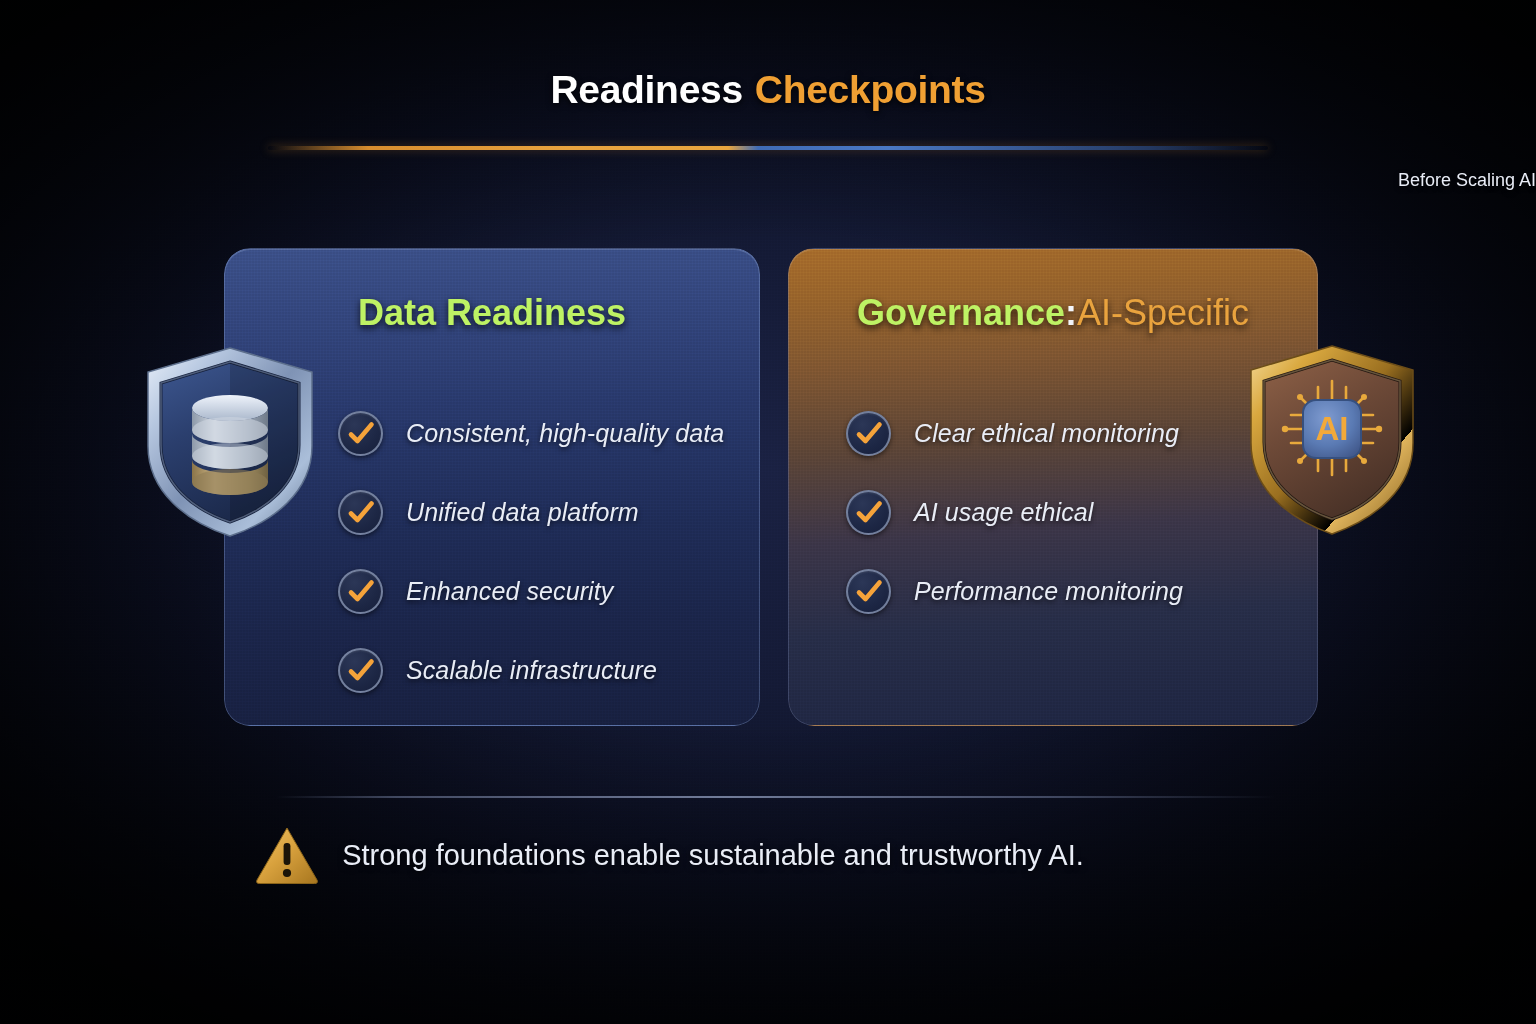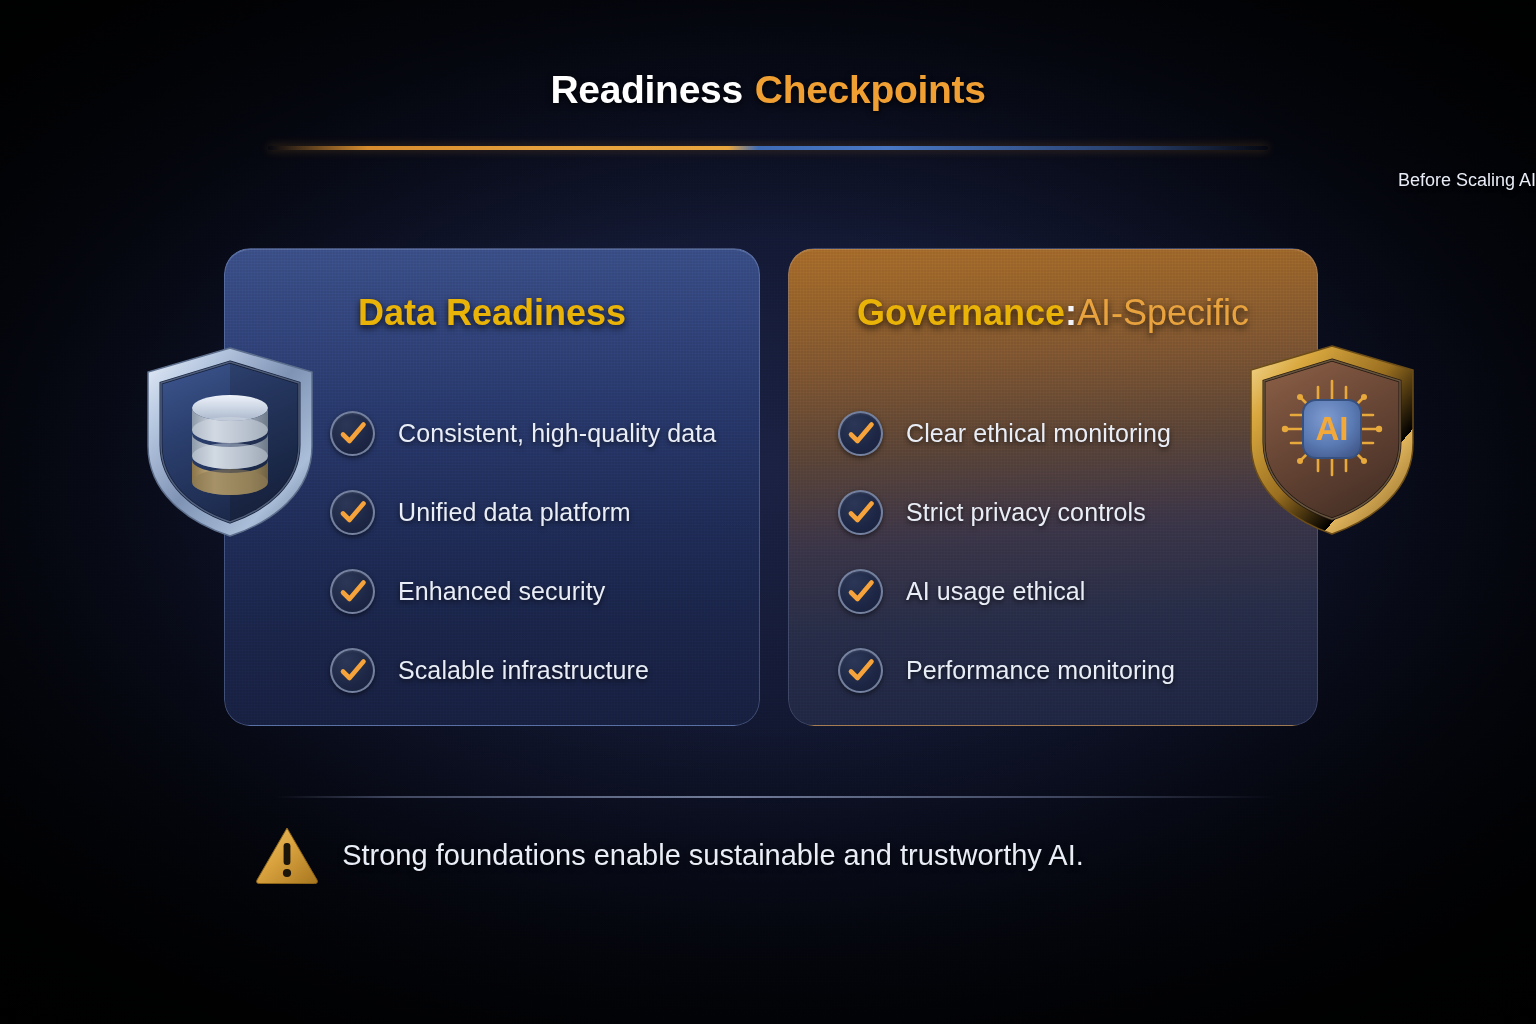--- a/index.html
+++ b/index.html
@@ -89,26 +89,26 @@
     mix-blend-mode:overlay; opacity:.9;
   }
 
   .card-title{
     position:absolute; top:44px; left:0; width:100%;
     text-align:center; white-space:nowrap;
     font-size:36px; font-weight:bold;
     text-shadow:0 3px 7px rgba(0,0,0,.75);
   }
   .card-left .card-title{ color:#dfe4ef; }
-  .ct-main{ color:#eab308;margin-top:45px; }
+  .ct-main{ color:#bef264;margin-top:45px; }
   .ct-sep{ color:#f4f6fb; }
   .ct-accent{ color:#e9a33e; font-weight:normal; }
 
   
-  .list{ position:absolute; top:146px; left:4px; width:100%; }
+  .list{ position:absolute; top:146px; left:12px; width:100%;font-style:italic; }
   .row{
     position:relative; height:79px;
     display:flex; align-items:center;
   }
   .card-left .row{ padding-left:102px; }
   .card-right .row{ padding-left:46px; }
 
   .check{
     width:45px; height:45px; flex:0 0 45px; border-radius:50%;
     background:radial-gradient(circle at 35% 28%, #2c3757 0%, #1d2745 60%, #161e39 100%);
@@ -217,28 +217,20 @@
     </div>
 
     <div class="list">
       <div class="row">
         <span class="check">
           <svg width="30" height="30" viewBox="0 0 30 30">
               <path d="M5 15.5 L11.5 22 L25.5 5.5" fill="none" stroke="#f5a33a" stroke-width="4.6" stroke-linecap="round" stroke-linejoin="round"></path>
             </svg>
         </span>
         <span class="row-label">Clear ethical monitoring</span>
-      </div>
-      <div class="row">
-        <span class="check">
-          <svg width="30" height="30" viewBox="0 0 30 30">
-              <path d="M5 15.5 L11.5 22 L25.5 5.5" fill="none" stroke="#f5a33a" stroke-width="4.6" stroke-linecap="round" stroke-linejoin="round"></path>
-            </svg>
-        </span>
-        <span class="row-label">Strict privacy controls</span>
       </div>
       <div class="row">
         <span class="check">
           <svg width="30" height="30" viewBox="0 0 30 30">
               <path d="M5 15.5 L11.5 22 L25.5 5.5" fill="none" stroke="#f5a33a" stroke-width="4.6" stroke-linecap="round" stroke-linejoin="round"></path>
             </svg>
         </span>
         <span class="row-label">AI usage ethical</span>
       </div>
       <div class="row">

